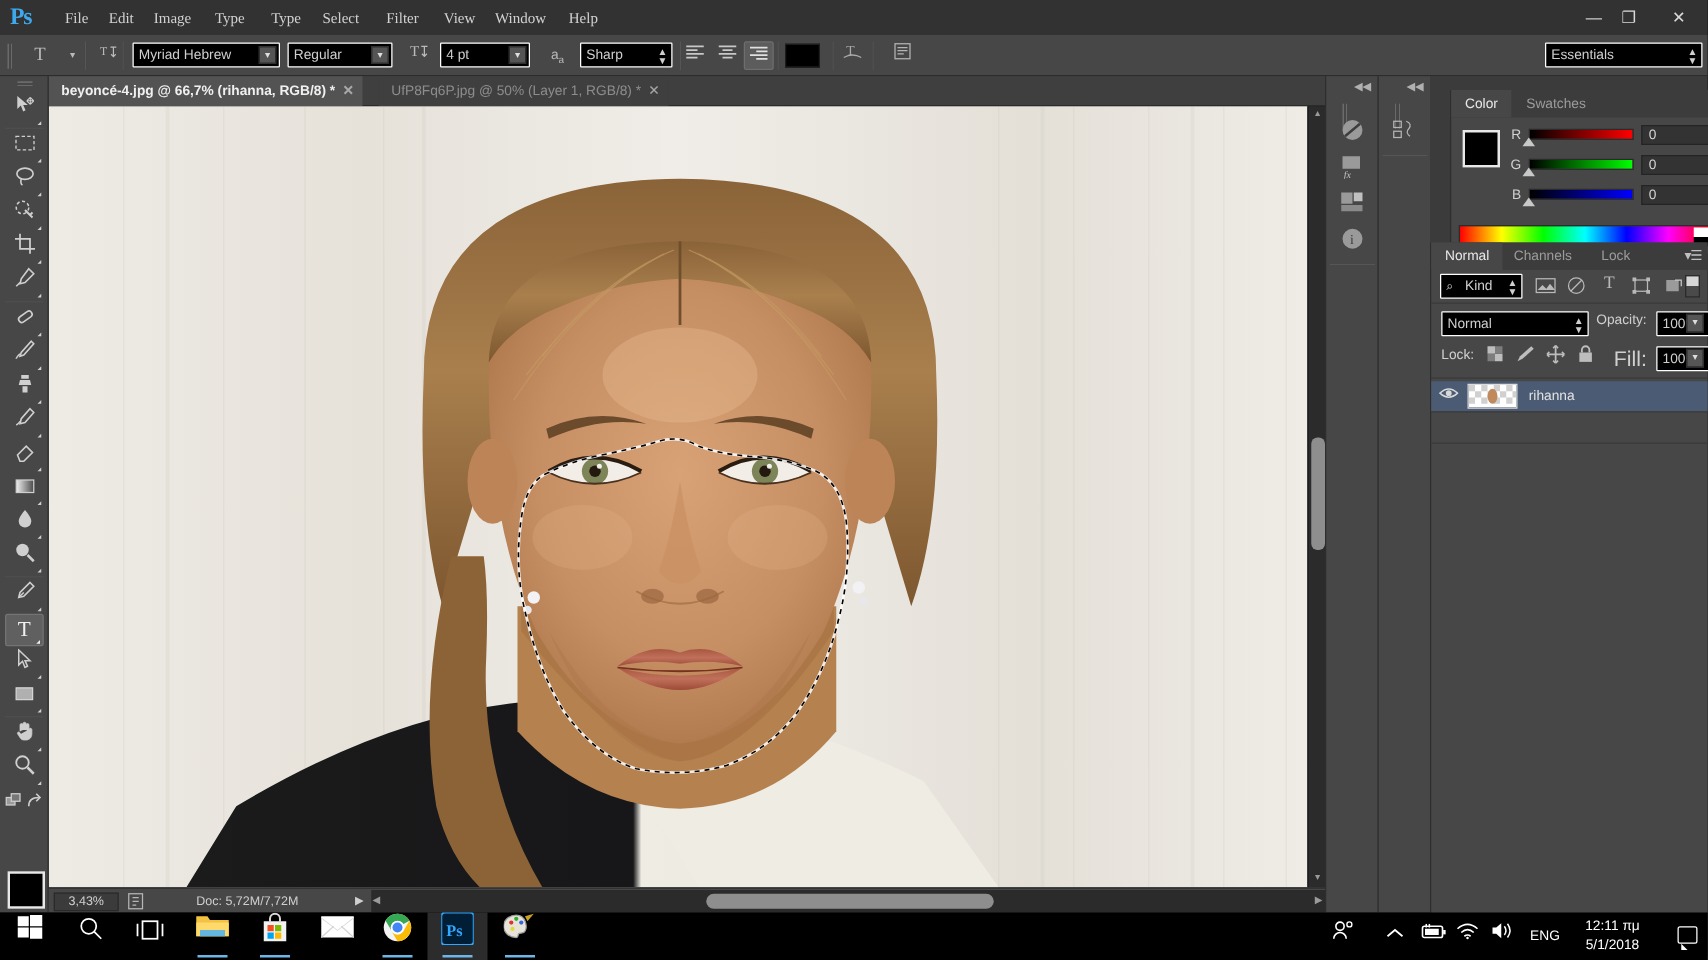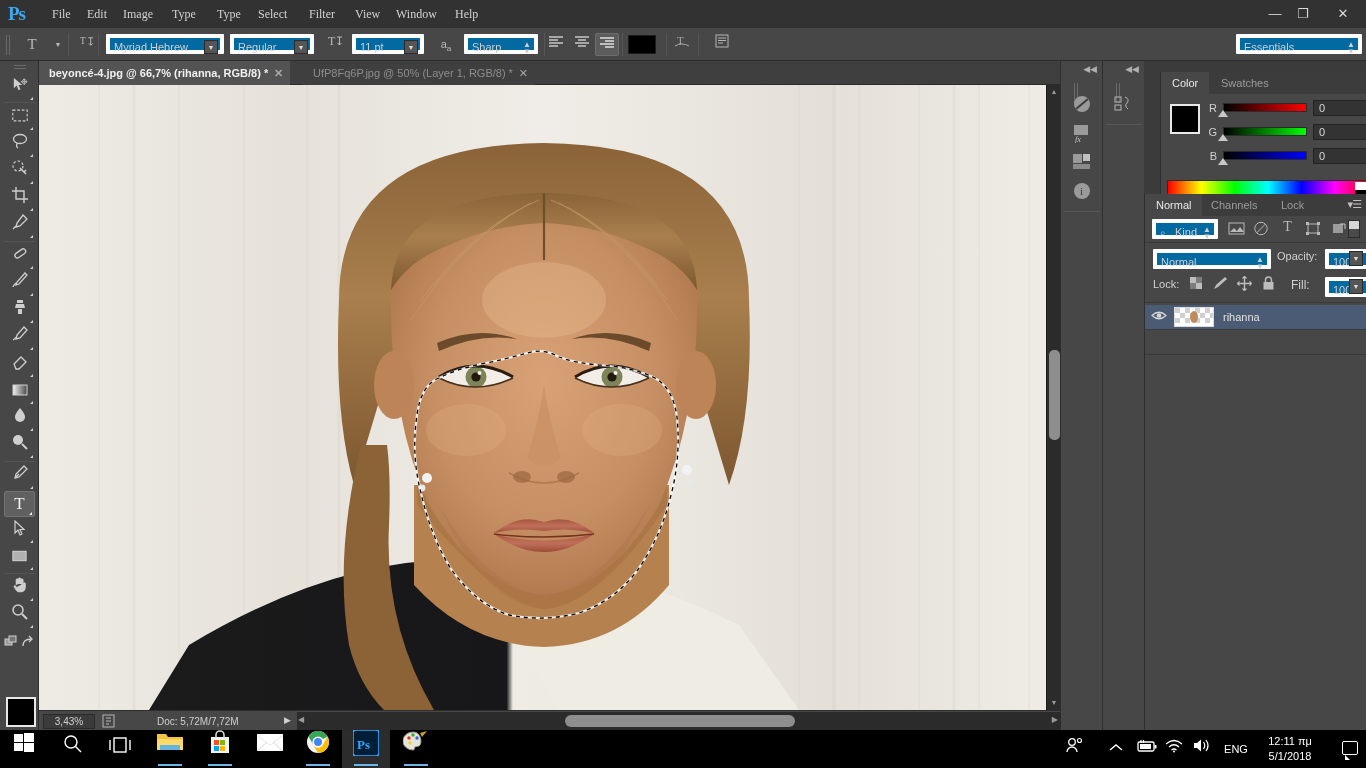--- a/index.html
+++ b/index.html
@@ -14,21 +14,21 @@
   #ps-logo { position:absolute; left:8px; top:3px; width:30px; height:22px; color:#3da9ec;
              font-family:"Liberation Serif", serif; font-weight:bold; font-size:19px; letter-spacing:-1px; }
   .menu { position:absolute; top:6px; height:17px; line-height:17px; padding:0 7px; font-size:12px; color:#d2d2d2; cursor:default;font-family:Liberation Serif, serif; }
   .wbtn { position:absolute; top:0; width:38px; height:28px; color:#d8d8d8; text-align:center; line-height:28px; font-size:13px; }
 
   
   #optionsbar { position:absolute; left:0; top:28px; width:1366px; height:33px; background:#474747; border-bottom:1px solid #2c2c2c; }
   .grip { position:absolute; width:5px; height:20px; top:7px;
           background:repeating-linear-gradient(to right,#6a6a6a 0 1px,transparent 1px 3px); }
   .ob-sep { position:absolute; top:5px; width:1px; height:23px; background:#363636; border-right:1px solid #565656; }
-  .ctl { position:absolute; background:#0369a1; border:4px solid #ffffff; border-radius:1px; color:#cfcfcf;
+  .ctl { position:absolute; background:#000000; border:1px solid #ffffff; border-radius:1px; color:#cfcfcf;
          height:20px; line-height:19px; font-size:11px; padding:0 4px; top:6px; }
   .ctl .arrow { position:absolute; right:2px; top:2px; width:14px; height:14px; background:#555; border:1px solid #2b2b2b;
                 color:#ddd; font-size:7px; text-align:center; line-height:13px; }
   .stepper { position:absolute; right:3px; top:3px; font-size:8px; line-height:7px; color:#cfcfcf; }
   .iconbtn { position:absolute; top:5px; width:24px; height:23px; color:#b9b9b9; text-align:center; line-height:23px; font-size:13px; }
   .iconbtn.on { background:#5c5c5c; border:1px solid #6e6e6e; border-radius:2px; }
 
   
   #tabstrip { position:absolute; left:39px; top:61px; width:1021px; height:24px; background:#3f3f3f; border-bottom:1px solid #2b2b2b; }
   .dtab { position:absolute; top:0; height:24px; line-height:24px; font-size:11px; padding:0 22px 0 10px; white-space:nowrap; }
@@ -156,21 +156,21 @@
       <span class="arrow">▼</span>
     </div>
 
     <div class="iconbtn" style="left:324px">
       <svg width="16" height="16" viewBox="0 0 16 16">
           <text x="0" y="12" font-size="12" font-family="'Liberation Serif',serif" fill="#bbb">T</text>
           <path d="M9 4 h5 M11.5 4 v8 M9.5 10 l2 2 2-2" stroke="#bbb" fill="none" stroke-width="1"></path>
         </svg>
     </div>
     <div class="ctl" style="left:352px;width:72px">
-      <span>11 pt</span>
+      <span>4 pt</span>
       <span class="arrow">▼</span>
     </div>
 
     <div class="iconbtn" style="left:434px;font-size:11px">a<sub style="font-size:8px">a</sub></div>
     <div class="ctl" style="left:464px;width:74px">
       <span>Sharp</span>
       <span class="stepper">▲<br>▼</span>
     </div>
     <div class="ob-sep" style="left:544px"></div>
 
@@ -692,21 +692,21 @@
       <div class="lockicon" style="left:90px;top:82px">
         <svg width="15" height="15" viewBox="0 0 15 15">
             <path d="M7.5 0.5 v14 M0.5 7.5 h14" stroke="#bdbdbd" stroke-width="1.4"></path>
             <path d="M7.5 0.5 l-2 2 M7.5 0.5 l2 2 M7.5 14.5 l-2 -2 M7.5 14.5 l2 -2 M0.5 7.5 l2 -2 M0.5 7.5 l2 2 M14.5 7.5 l-2 -2 M14.5 7.5 l-2 2" stroke="#bdbdbd" stroke-width="1.2" fill="none"></path>
           </svg></div>
       <div class="lockicon" style="left:114px;top:82px">
         <svg width="13" height="15" viewBox="0 0 13 15">
             <path d="M3.5 6 V4 a3 3 0 016 0 V6" fill="none" stroke="#bdbdbd" stroke-width="1.5"></path>
             <rect x="1.5" y="6" width="10" height="7.5" fill="#bdbdbd"></rect>
           </svg></div>
-      <div style="position:absolute;left:146px;top:84px;font-size:12px;color:#d0d0d0">Fill:</div>
+      <div style="position:absolute;left:146px;top:84px;font-size:17px;color:#d0d0d0">Fill:</div>
       <div class="ctl" style="left:180px;top:83px;width:60px;padding-right:14px">
         <span>100%</span>
       </div>
       <div style="position:absolute;left:204px;top:85px;width:14px;height:15px;background:#555;border:1px solid #2b2b2b;color:#ddd;font-size:7px;text-align:center;line-height:14px">▼</div>
 
       <div class="lsep" style="top:108px"></div>
 
       <div class="lrow sel" style="top:111px">
         <div class="leye">
           <svg width="16" height="11" viewBox="0 0 16 11">

